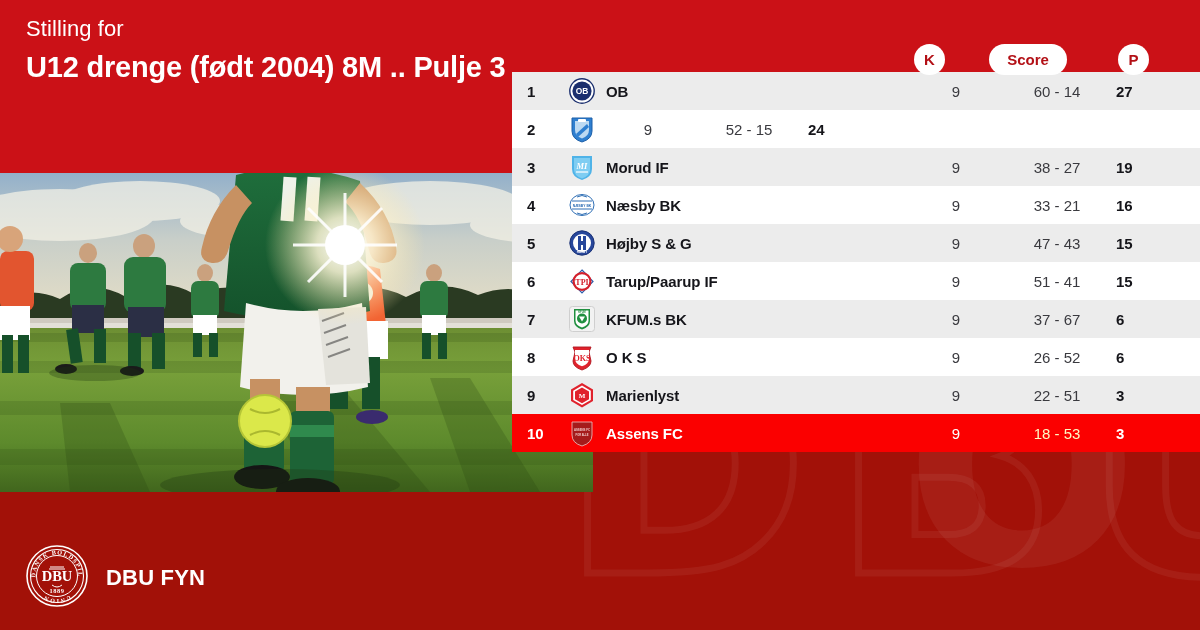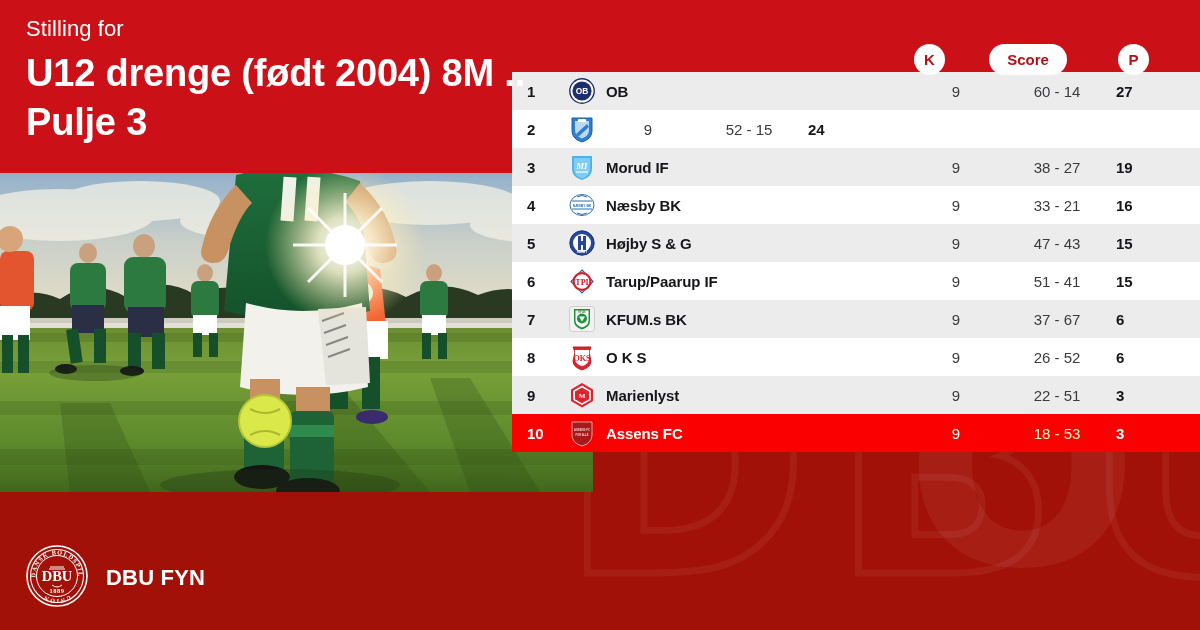--- a/index.html
+++ b/index.html
@@ -56,21 +56,21 @@
   }
   .kicker {
     color: #ffffff;
     font-size: 22px;
     font-weight: 400;
     letter-spacing: 0.1px;
     margin-bottom: 7px;
   }
   .title {
     color: #ffffff;
-    font-size: 38px;
+    font-size: 29px;
     font-weight: 700;
     line-height: 1.28;
     letter-spacing: -0.2px;
     max-width: 500px;
   }
 
   
   .photo {
     position: absolute;
     left: 0; top: 173px;

